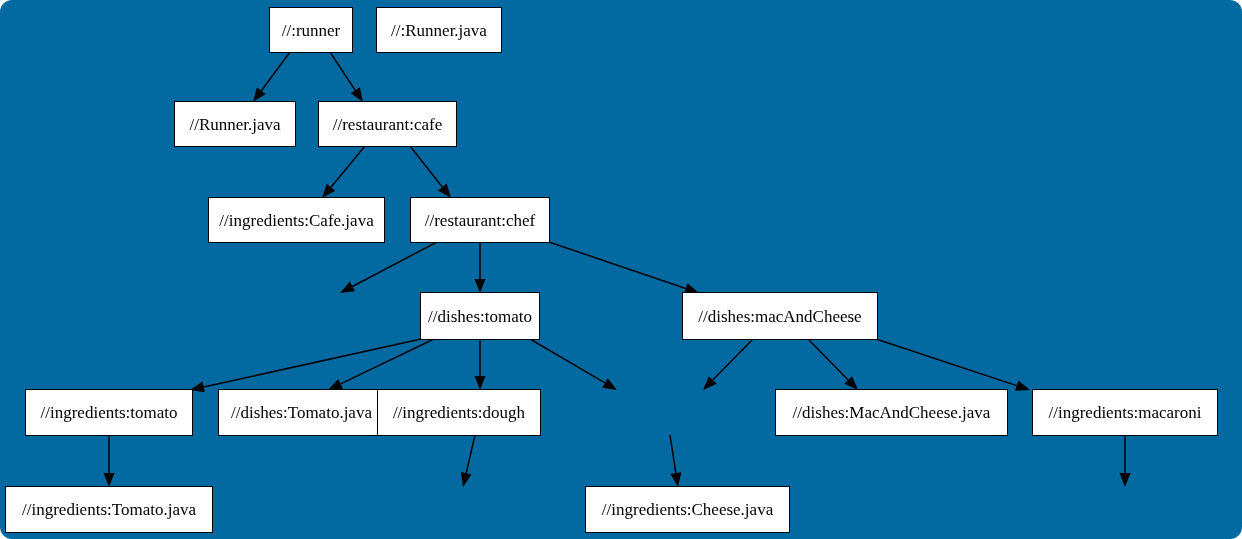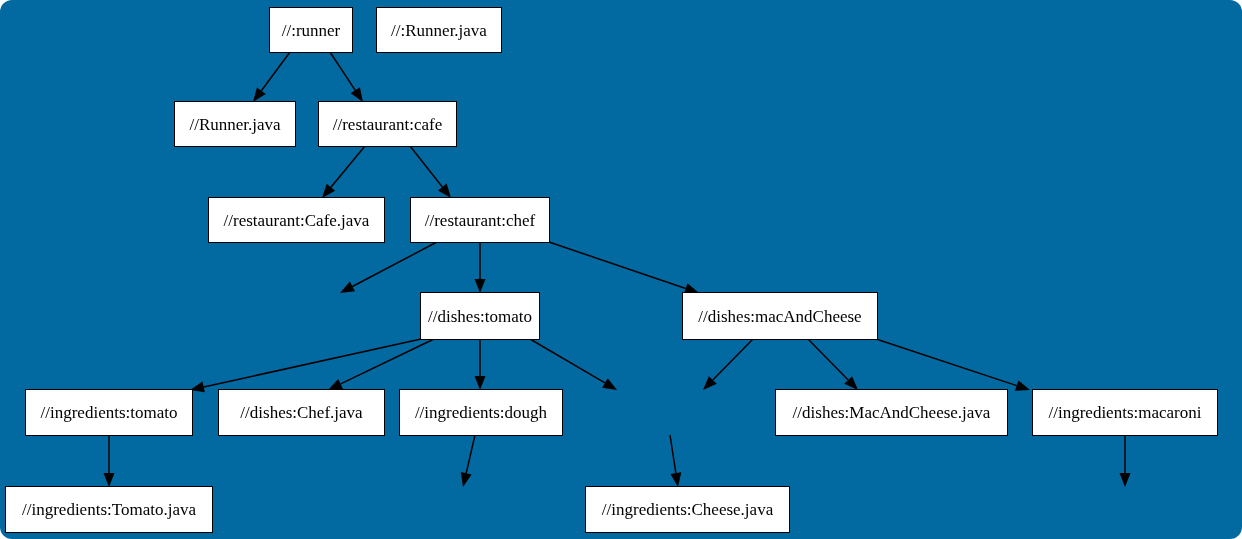--- a/index.html
+++ b/index.html
@@ -114,24 +114,24 @@
       <g>
         <line x1="1125" y1="435" x2="1125" y2="473" stroke="#000000" stroke-width="1.5"></line>
         <polygon points="1125,487 1119.5,473 1130.5,473" fill="#000000"></polygon>
       </g>
     </svg>
 
   <div class="node" id="n-runner" style="left:269px;top:7px;width:84px;height:46px">//:runner</div>
   <div class="node" id="n-runner_java_root" style="left:376px;top:7px;width:126px;height:46px">//:Runner.java</div>
   <div class="node" id="n-runner_java" style="left:174px;top:101px;width:122px;height:46px">//Runner.java</div>
   <div class="node" id="n-cafe" style="left:318px;top:101px;width:139px;height:46px">//restaurant:cafe</div>
-  <div class="node" id="n-cafe_java" style="left:208px;top:197px;width:177px;height:46px">//restaurant:Cafe.java</div>
+  <div class="node" id="n-cafe_java" style="left:208px;top:197px;width:177px;height:46px">//ingredients:Cafe.java</div>
   <div class="node" id="n-chef" style="left:410px;top:197px;width:140px;height:46px">//restaurant:chef</div>
   <div class="node" id="n-pizza" style="left:420px;top:292px;width:120px;height:48px">//dishes:tomato</div>
   <div class="node" id="n-mac_and_cheese" style="left:682px;top:292px;width:196px;height:48px">//dishes:macAndCheese</div>
   <div class="node" id="n-tomato" style="left:25px;top:389px;width:168px;height:47px">//ingredients:tomato</div>
-  <div class="node" id="n-pizza_java" style="left:218px;top:389px;width:167px;height:47px">//dishes:Chef.java</div>
-  <div class="node" id="n-dough" style="left:399px;top:389px;width:164px;height:47px">//ingredients:dough</div>
+  <div class="node" id="n-pizza_java" style="left:218px;top:389px;width:167px;height:47px">//dishes:Tomato.java</div>
+  <div class="node" id="n-dough" style="left:377px;top:389px;width:164px;height:47px">//ingredients:dough</div>
   <div class="node" id="n-mac_and_cheese_java" style="left:775px;top:389px;width:233px;height:47px">//dishes:MacAndCheese.java</div>
   <div class="node" id="n-tomato_java" style="left:5px;top:486px;width:208px;height:47px">//ingredients:Tomato.java</div>
   <div class="node" id="n-macaroni" style="left:1032px;top:389px;width:186px;height:47px">//ingredients:macaroni</div>
   <div class="node" id="n-cheese_java" style="left:585px;top:486px;width:205px;height:47px">//ingredients:Cheese.java</div>
 </div>
 
 </body></html>

